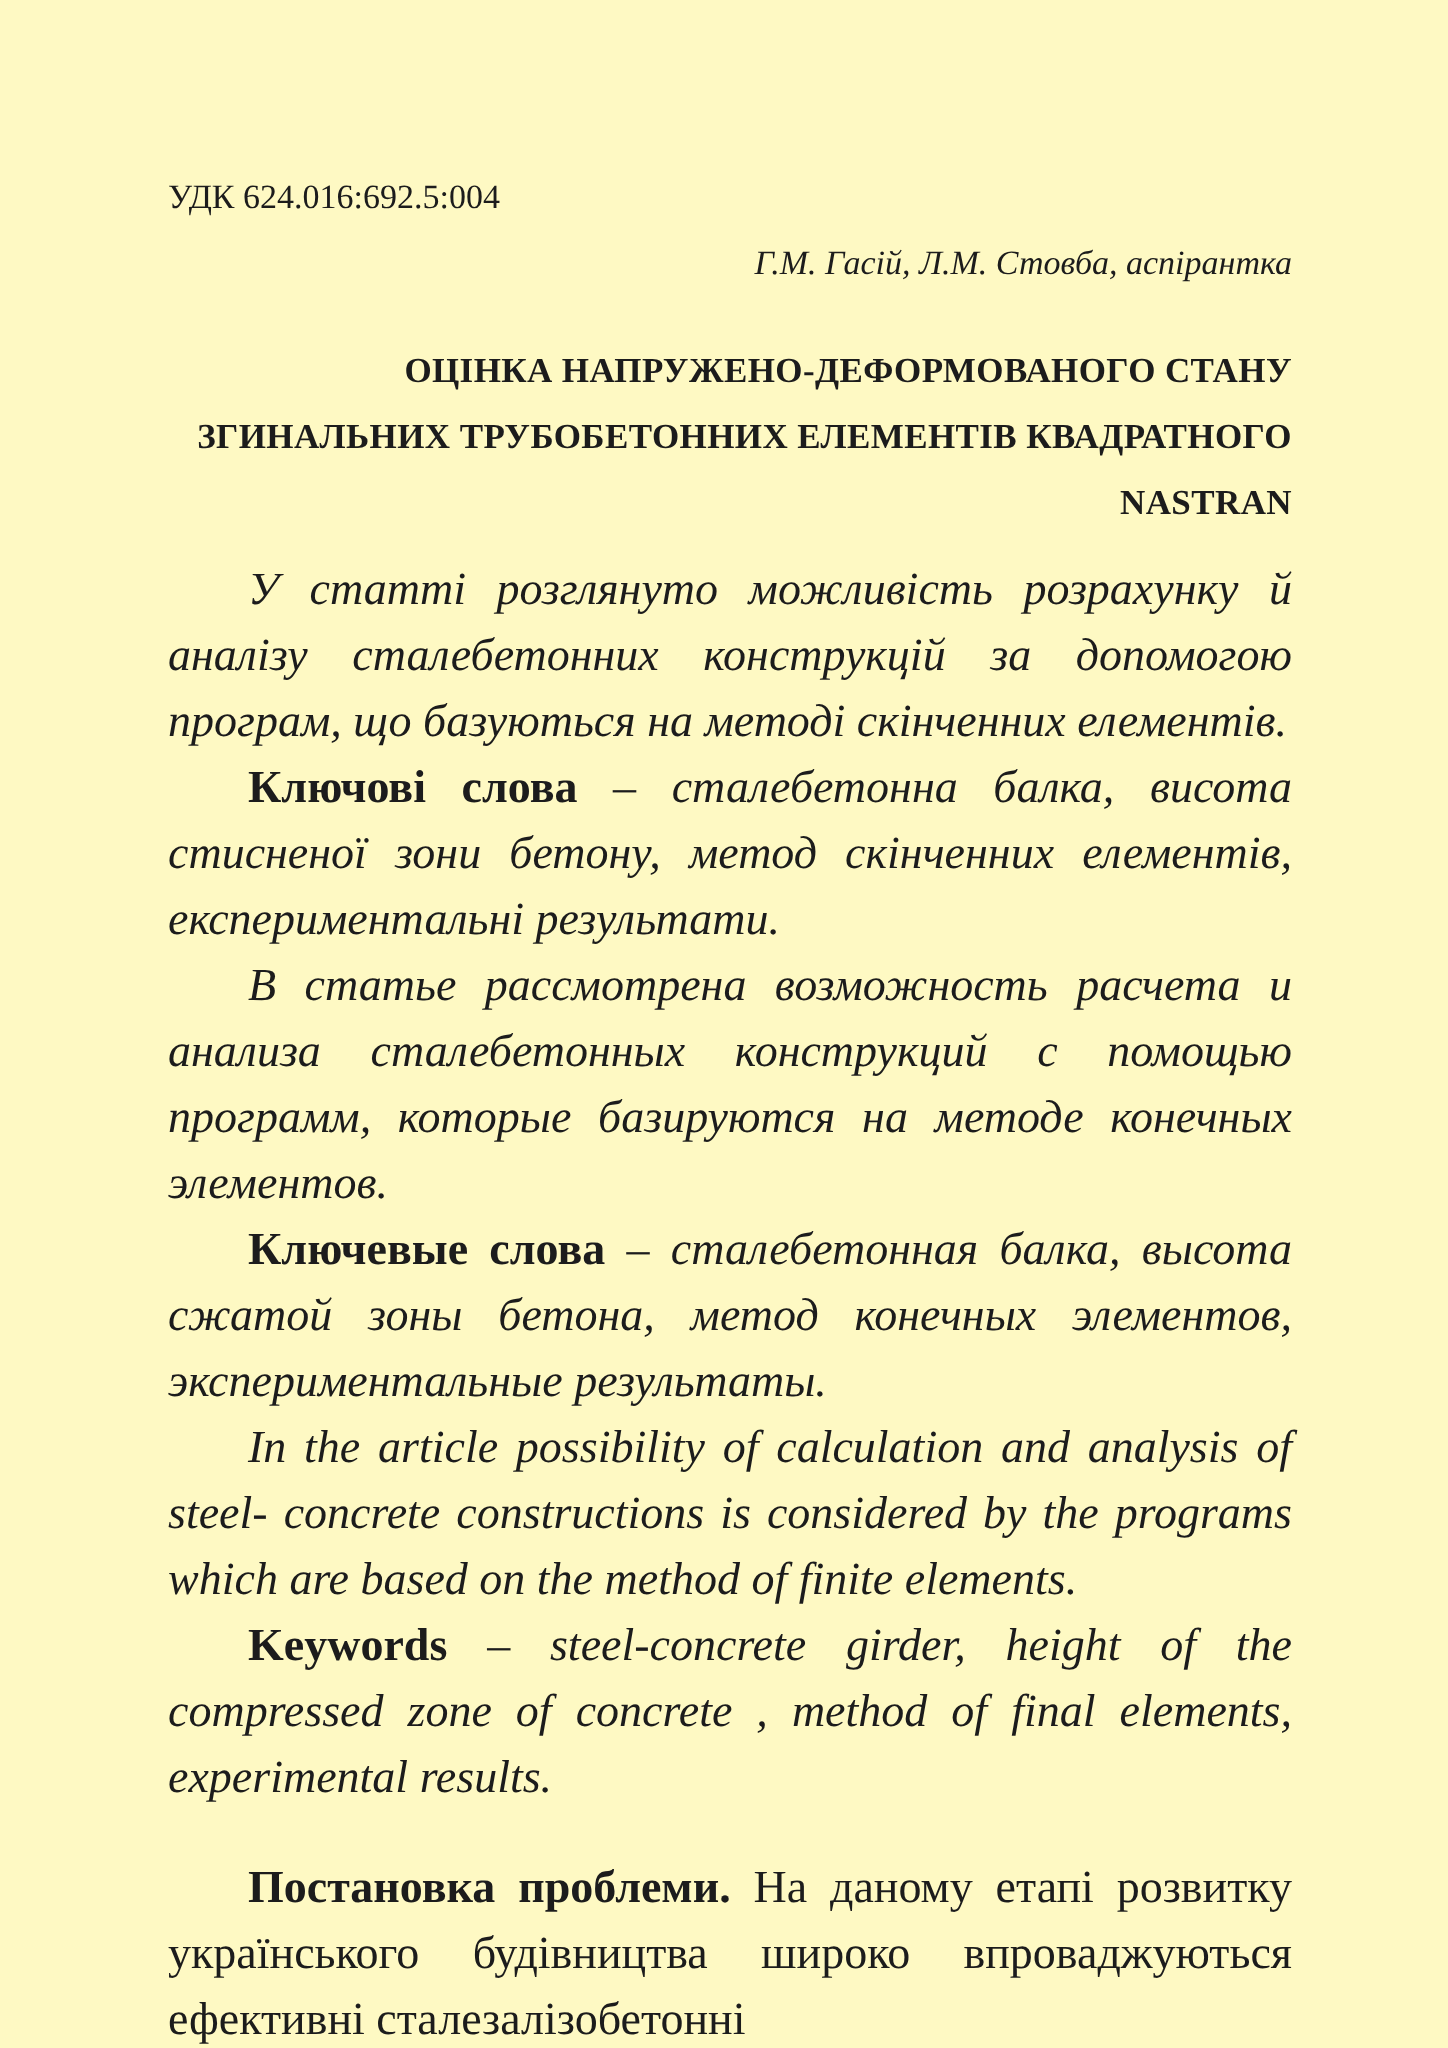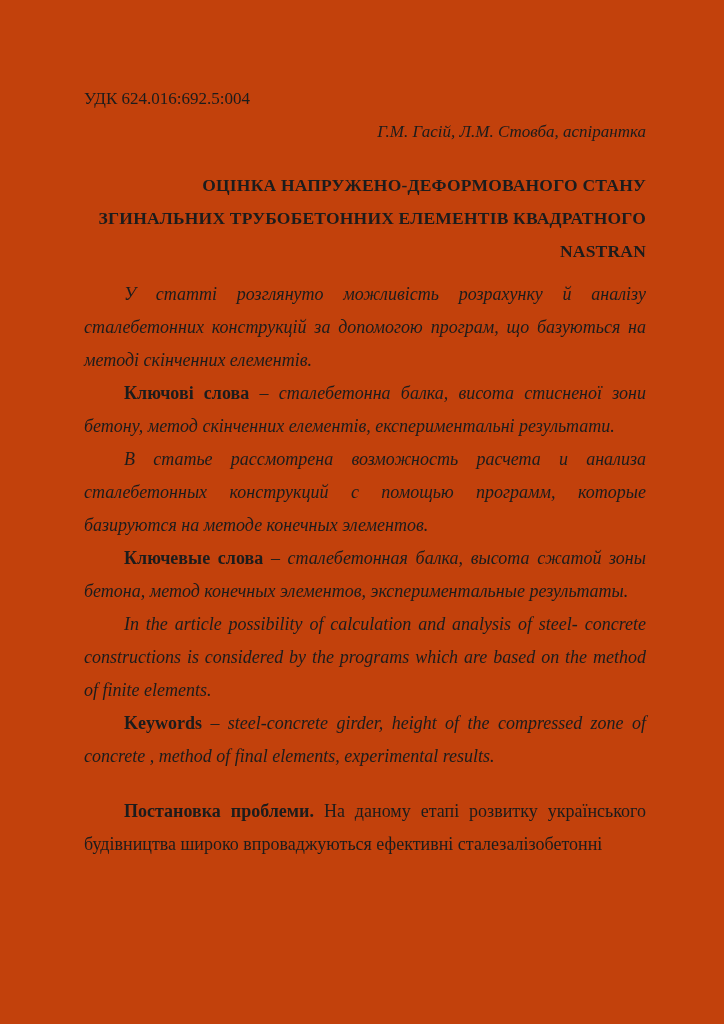--- a/index.html
+++ b/index.html
@@ -12,21 +12,21 @@
     height: 1024px;
     font-family: "Liberation Serif", serif;
     color: #1c1c1c;
     -webkit-font-smoothing: antialiased;
   }
   .page {
     box-sizing: border-box;
     width: 724px;
     height: 1024px;
     padding: 82px 78px 20px 84px;
-    background: #c2410c;
+    background: #fef9c3;
     overflow: hidden;
   }
   .line {
     font-size: 17px;
     line-height: 33px;
     white-space: nowrap;
   }
   .udc {
     text-align: left;
   }
@@ -44,21 +44,21 @@
     font-weight: bold;
     line-height: 33px;
     text-align: right;
     letter-spacing: 0.2px;
   }
   .title-line {
     display: block;
   }
   .para {
     margin: 0;
-    font-size: 18px;
+    font-size: 23px;
     line-height: 33px;
     text-align: justify;
     text-indent: 40px;
   }
   .italic {
     font-style: italic;
   }
   .bold {
     font-weight: bold;
   }

